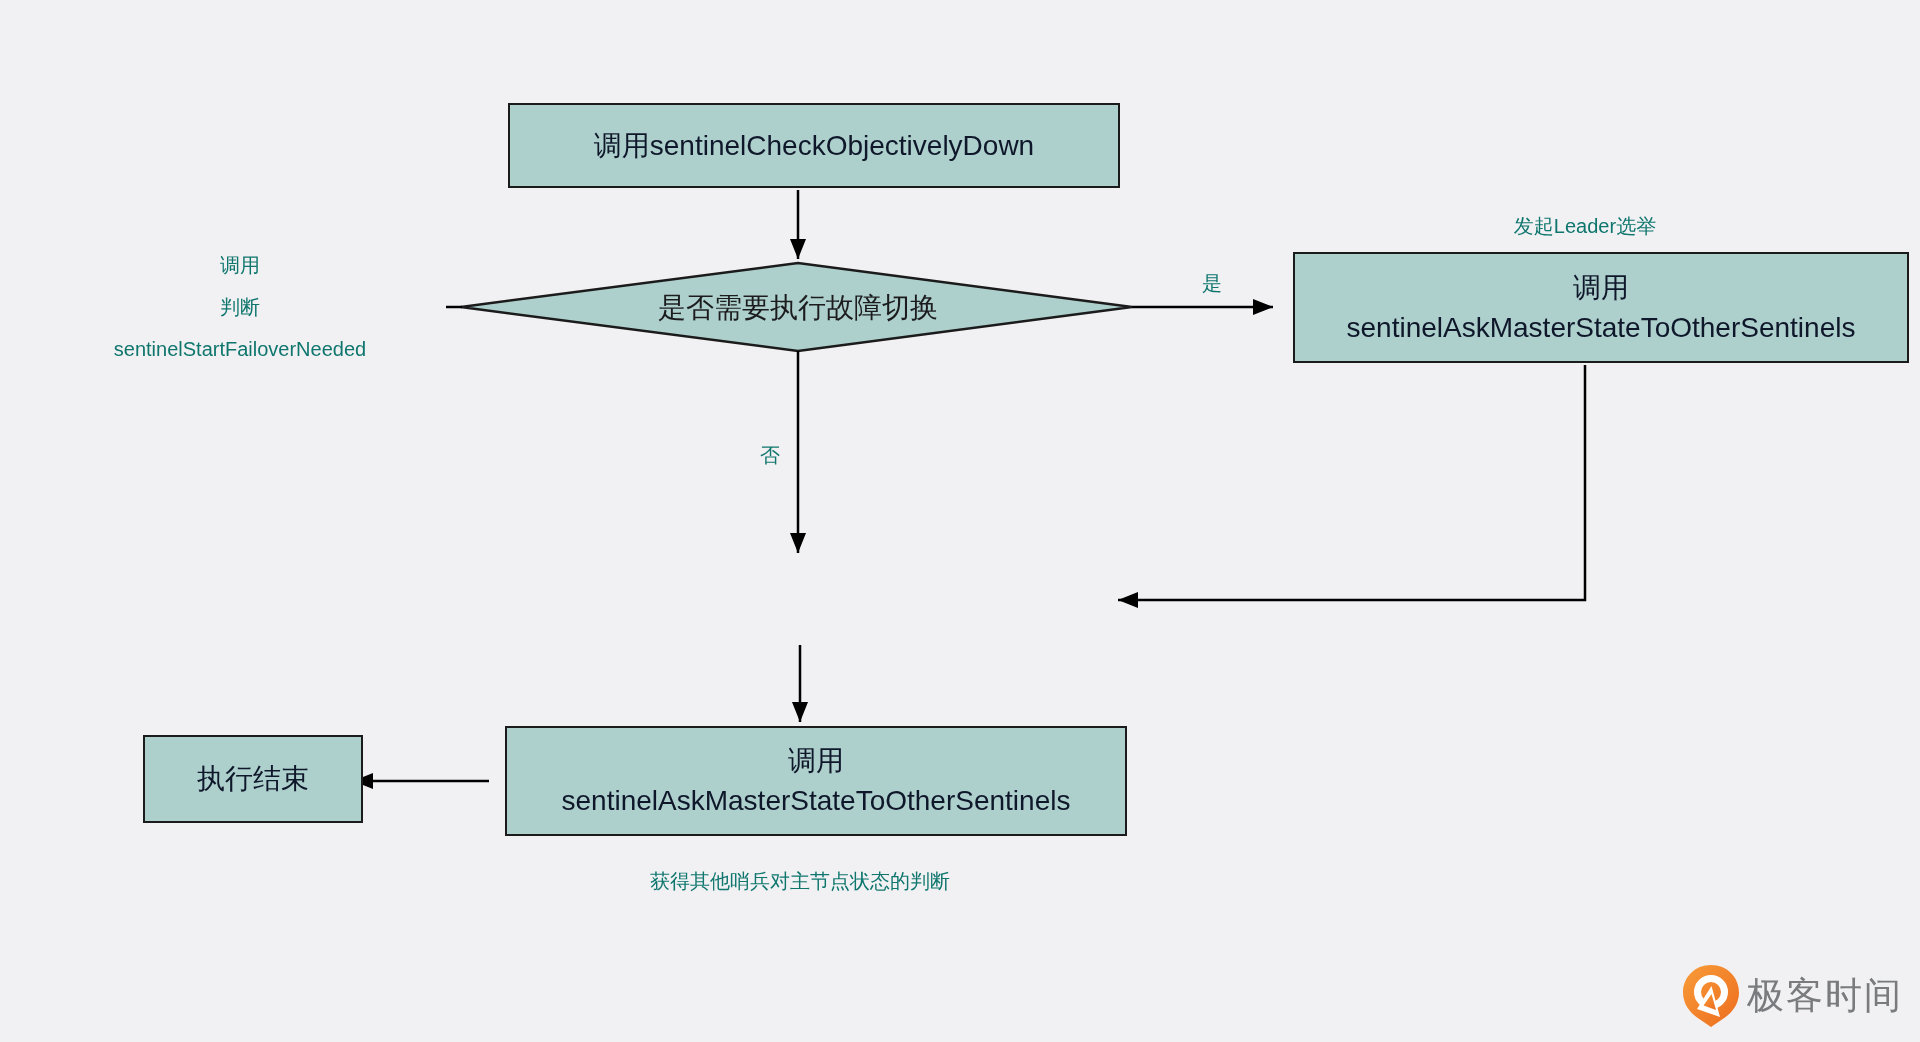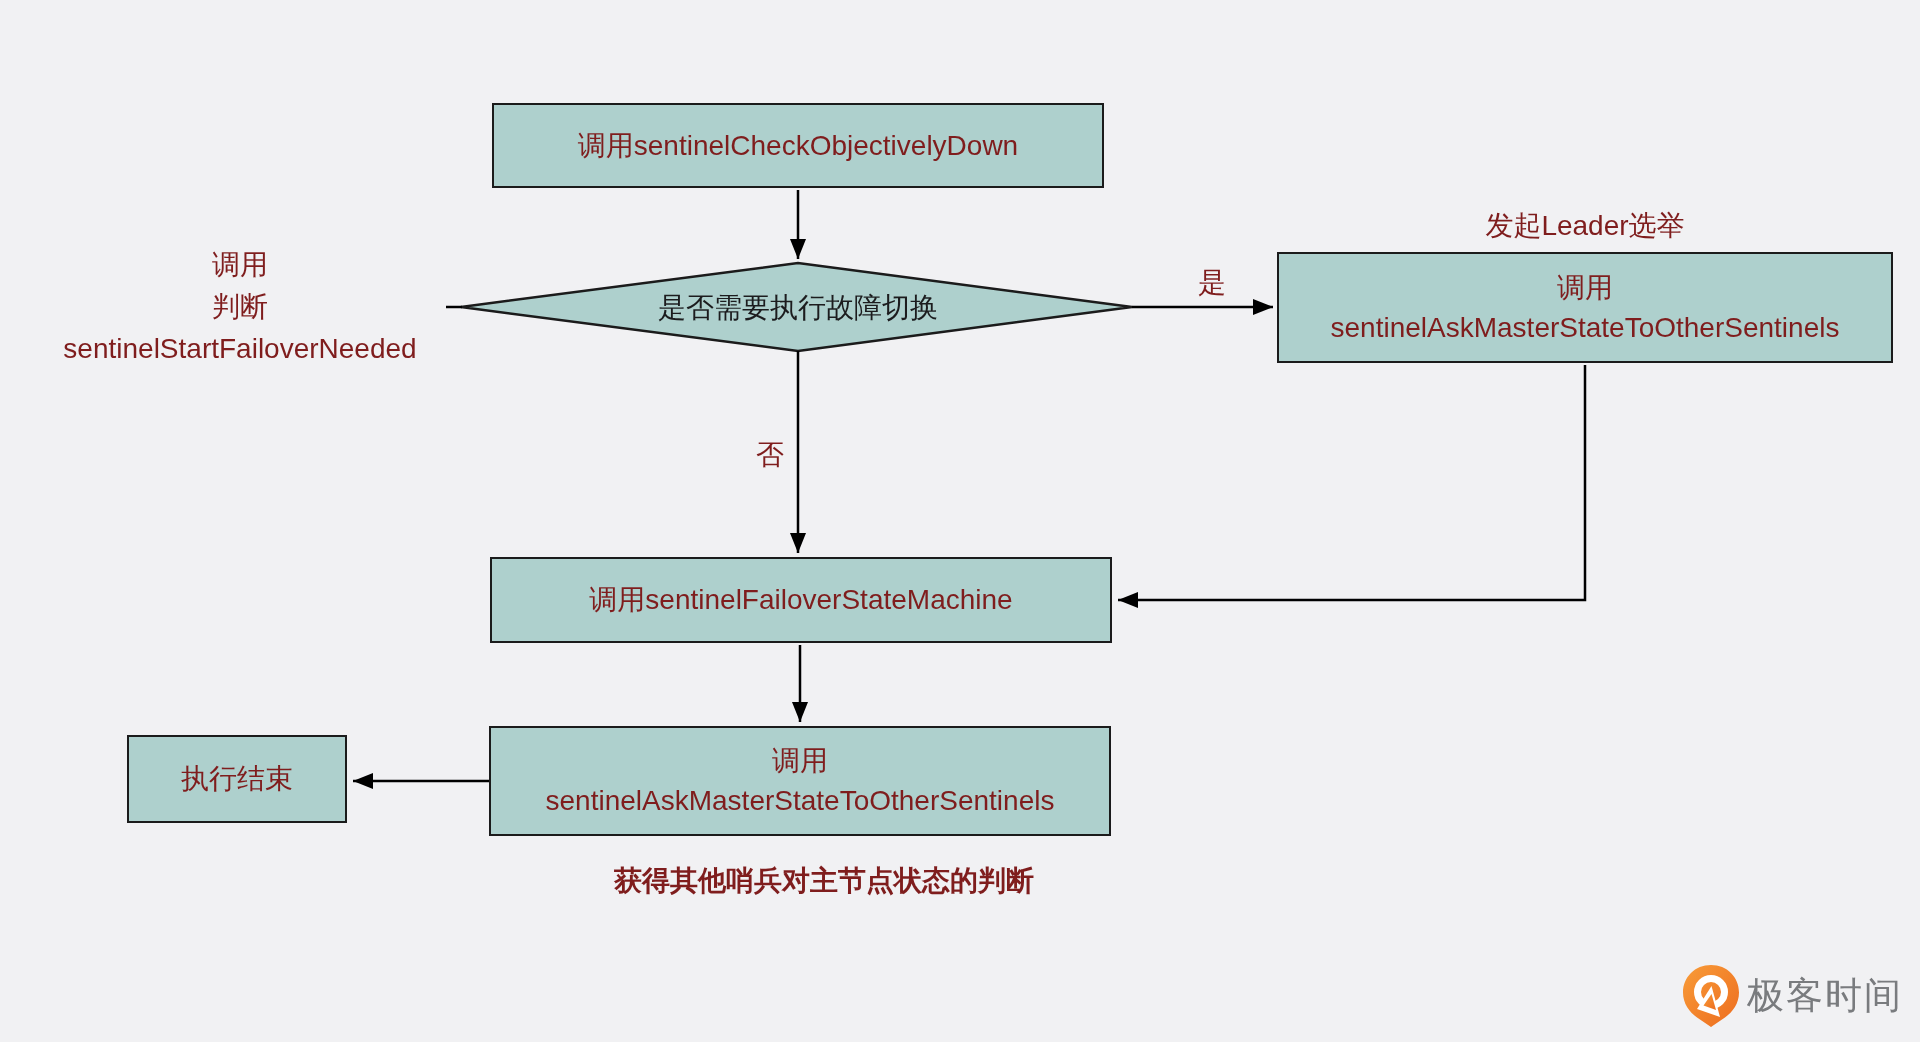--- a/index.html
+++ b/index.html
@@ -12,33 +12,34 @@
   .stage { position: relative; width: 1920px; height: 1042px; }
   svg.connectors {
     position: absolute; left: 0; top: 0;
     width: 1920px; height: 1042px;
     pointer-events: none;
   }
   .node {
     position: absolute;
     background: #aed0cd;
     border: 2px solid #1b1b1b;
-    color: #7f1d1d;
+    color: #0f172a;
     font-size: 28px;
     display: flex;
     flex-direction: column;
     align-items: center;
     justify-content: center;
     text-align: center;
     line-height: 40px;
+    margin-left: 16px;
   }
   .label {
     position: absolute;
-    color: #7f1d1d;
-    font-size: 28px;
+    color: #0f766e;
+    font-size: 20px;
     line-height: 42px;
     text-align: center;
   }
   .diamond-label {
     position: absolute;
     left: 598px; top: 289px; width: 400px; height: 38px;
     display: flex; align-items: center; justify-content: center;
     color: #1c1c1e; font-size: 28px; text-align: right;
   }
   .logo {
@@ -86,23 +87,20 @@
     <span>调用sentinelCheckObjectivelyDown</span>
   </div>
 
   <div class="diamond-label">是否需要执行故障切换</div>
 
   <div class="node" style="left:1277px; top:252px; width:616px; height:111px;">
     <span>调用</span>
     <span>sentinelAskMasterStateToOtherSentinels</span>
   </div>
 
-  <div class="node" style="left:490px; top:557px; width:622px; height:86px;">
-    <span>调用sentinelFailoverStateMachine</span>
-  </div>
 
   <div class="node" style="left:489px; top:726px; width:622px; height:110px;">
     <span>调用</span>
     <span>sentinelAskMasterStateToOtherSentinels</span>
   </div>
 
   <div class="node" style="left:127px; top:735px; width:220px; height:88px;">
     <span>执行结束</span>
   </div>
 
@@ -111,21 +109,21 @@
     <div>判断</div>
     <div>sentinelStartFailoverNeeded</div>
   </div>
 
   <div class="label" style="left:1277px; top:205px; width:616px;">发起Leader选举</div>
 
   <div class="label" style="left:1192px; top:262px; width:40px;">是</div>
 
   <div class="label" style="left:750px; top:434px; width:40px;">否</div>
 
-  <div class="label" style="left:513px; top:860px; width:622px;font-weight:bold;">获得其他哨兵对主节点状态的判断</div>
+  <div class="label" style="left:489px; top:860px; width:622px;">获得其他哨兵对主节点状态的判断</div>
 
   <div class="logo">
     <svg width="58" height="64" viewBox="0 0 58 64">
       <defs>
         <linearGradient id="lgo" x1="0" y1="0" x2="1" y2="1">
           <stop offset="0" stop-color="#f89c38"></stop>
           <stop offset="1" stop-color="#ed6c1f"></stop>
         </linearGradient>
       </defs>
       <path d="M29 1 C13 1 1 13 1 28.5 C1 40 8 49.5 18 55.5 L29 63 L40 55.5 C50 49.5 57 40 57 28.5 C57 13 45 1 29 1 Z" fill="url(#lgo)"></path>

